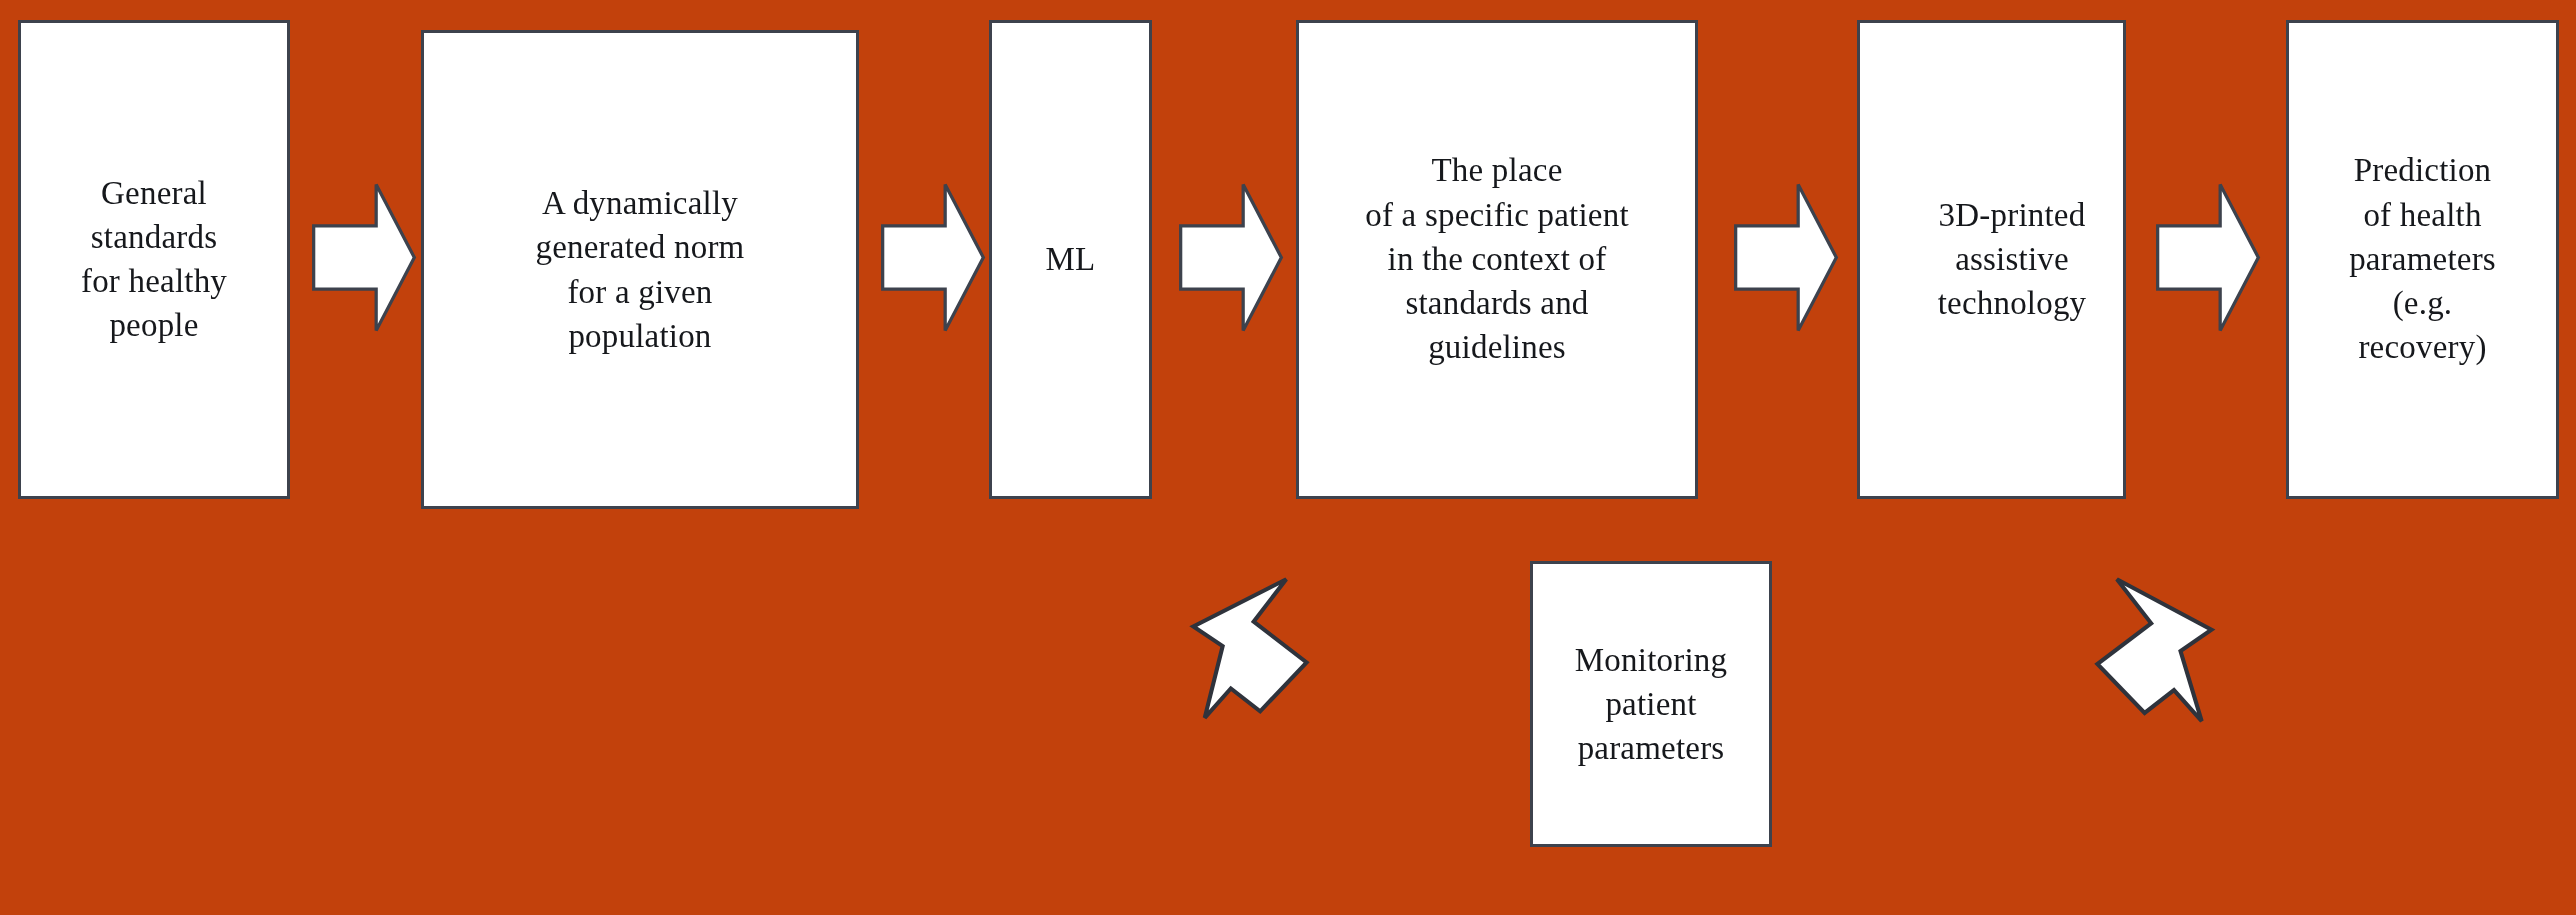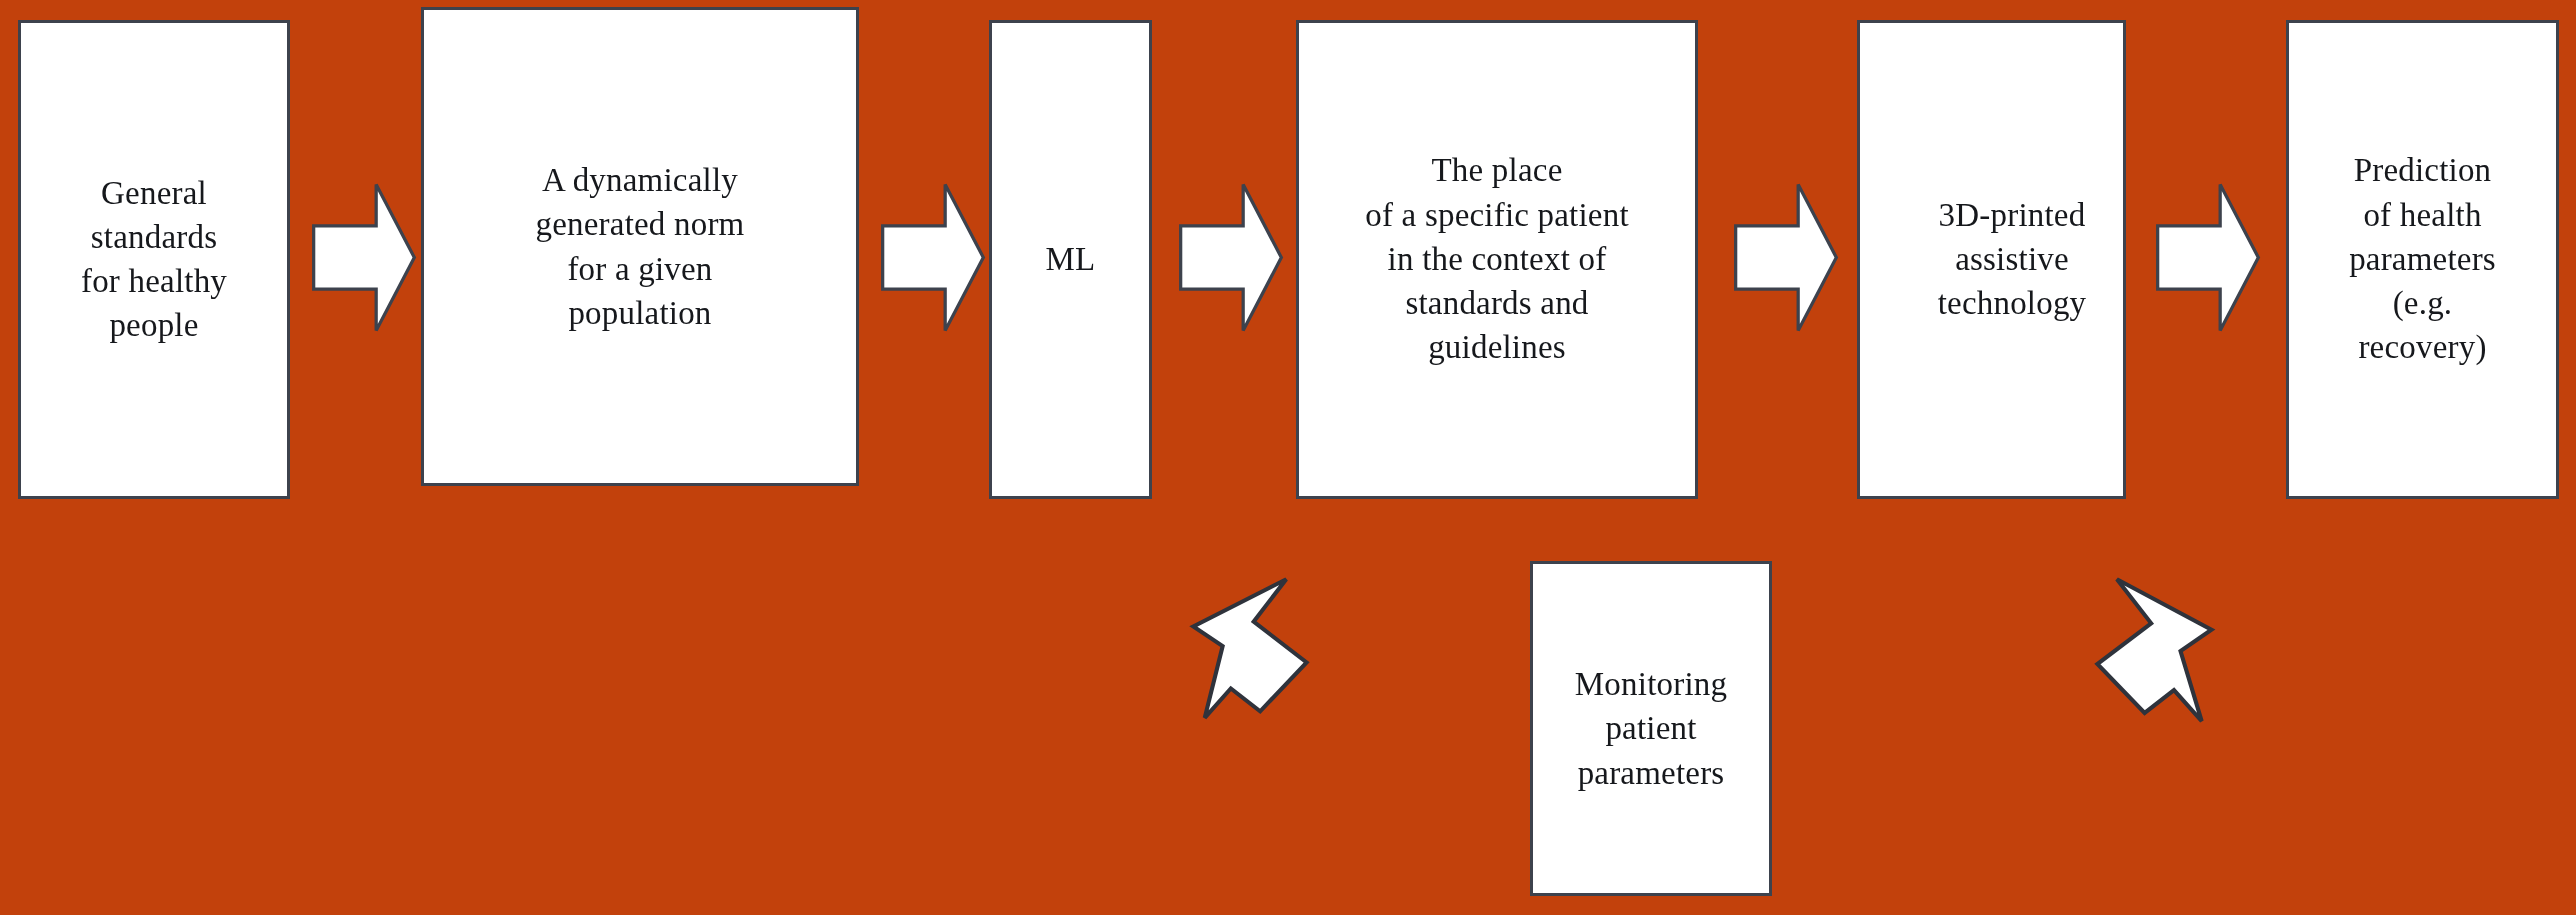--- a/index.html
+++ b/index.html
@@ -63,21 +63,21 @@
 for healthy
 people</span>
   </div>
 
   <div class="arrow" style="left:311px; top:182px; width:106px; height:151px;">
     <svg viewBox="0 0 130 186" width="106" height="151" aria-hidden="true">
       <polygon class="arrow-shape" points="3,54 80,54 80,3 127,93 80,183 80,132 3,132"></polygon>
     </svg>
   </div>
 
-  <div class="node" style="left:421px; top:7px; width:438px; height:479px;">
+  <div class="node" style="left:421px; top:30px; width:438px; height:479px;">
     <span class="node-label">A dynamically
 generated norm
 for a given
 population</span>
   </div>
 
   <div class="arrow" style="left:880px; top:182px; width:106px; height:151px;">
     <svg viewBox="0 0 130 186" width="106" height="151" aria-hidden="true">
       <polygon class="arrow-shape" points="3,54 80,54 80,3 127,93 80,183 80,132 3,132"></polygon>
     </svg>
@@ -126,21 +126,21 @@
 (e.g.
 recovery)</span>
   </div>
 
   <div class="arrow arrow-diag" style="left:1190px; top:576px; width:155px; height:163px;">
     <svg viewBox="0 0 190 200" width="155" height="163" aria-hidden="true">
       <polygon class="arrow-shape" points="18,174 40,86 4,62 118,4 78,56 143,106 86,166 50,138"></polygon>
     </svg>
   </div>
 
-  <div class="node" style="left:1530px; top:561px; width:242px; height:335px;">
+  <div class="node" style="left:1530px; top:561px; width:242px; height:286px;">
     <span class="node-label">Monitoring
 patient
 parameters</span>
   </div>
 
   <div class="arrow arrow-diag" style="left:2081px; top:576px; width:155px; height:163px;">
     <svg viewBox="0 0 190 200" width="155" height="163" aria-hidden="true">
       <polygon class="arrow-shape" points="148,178 122,92 160,66 44,4 86,58 20,108 78,168 114,140"></polygon>
     </svg>
   </div>

